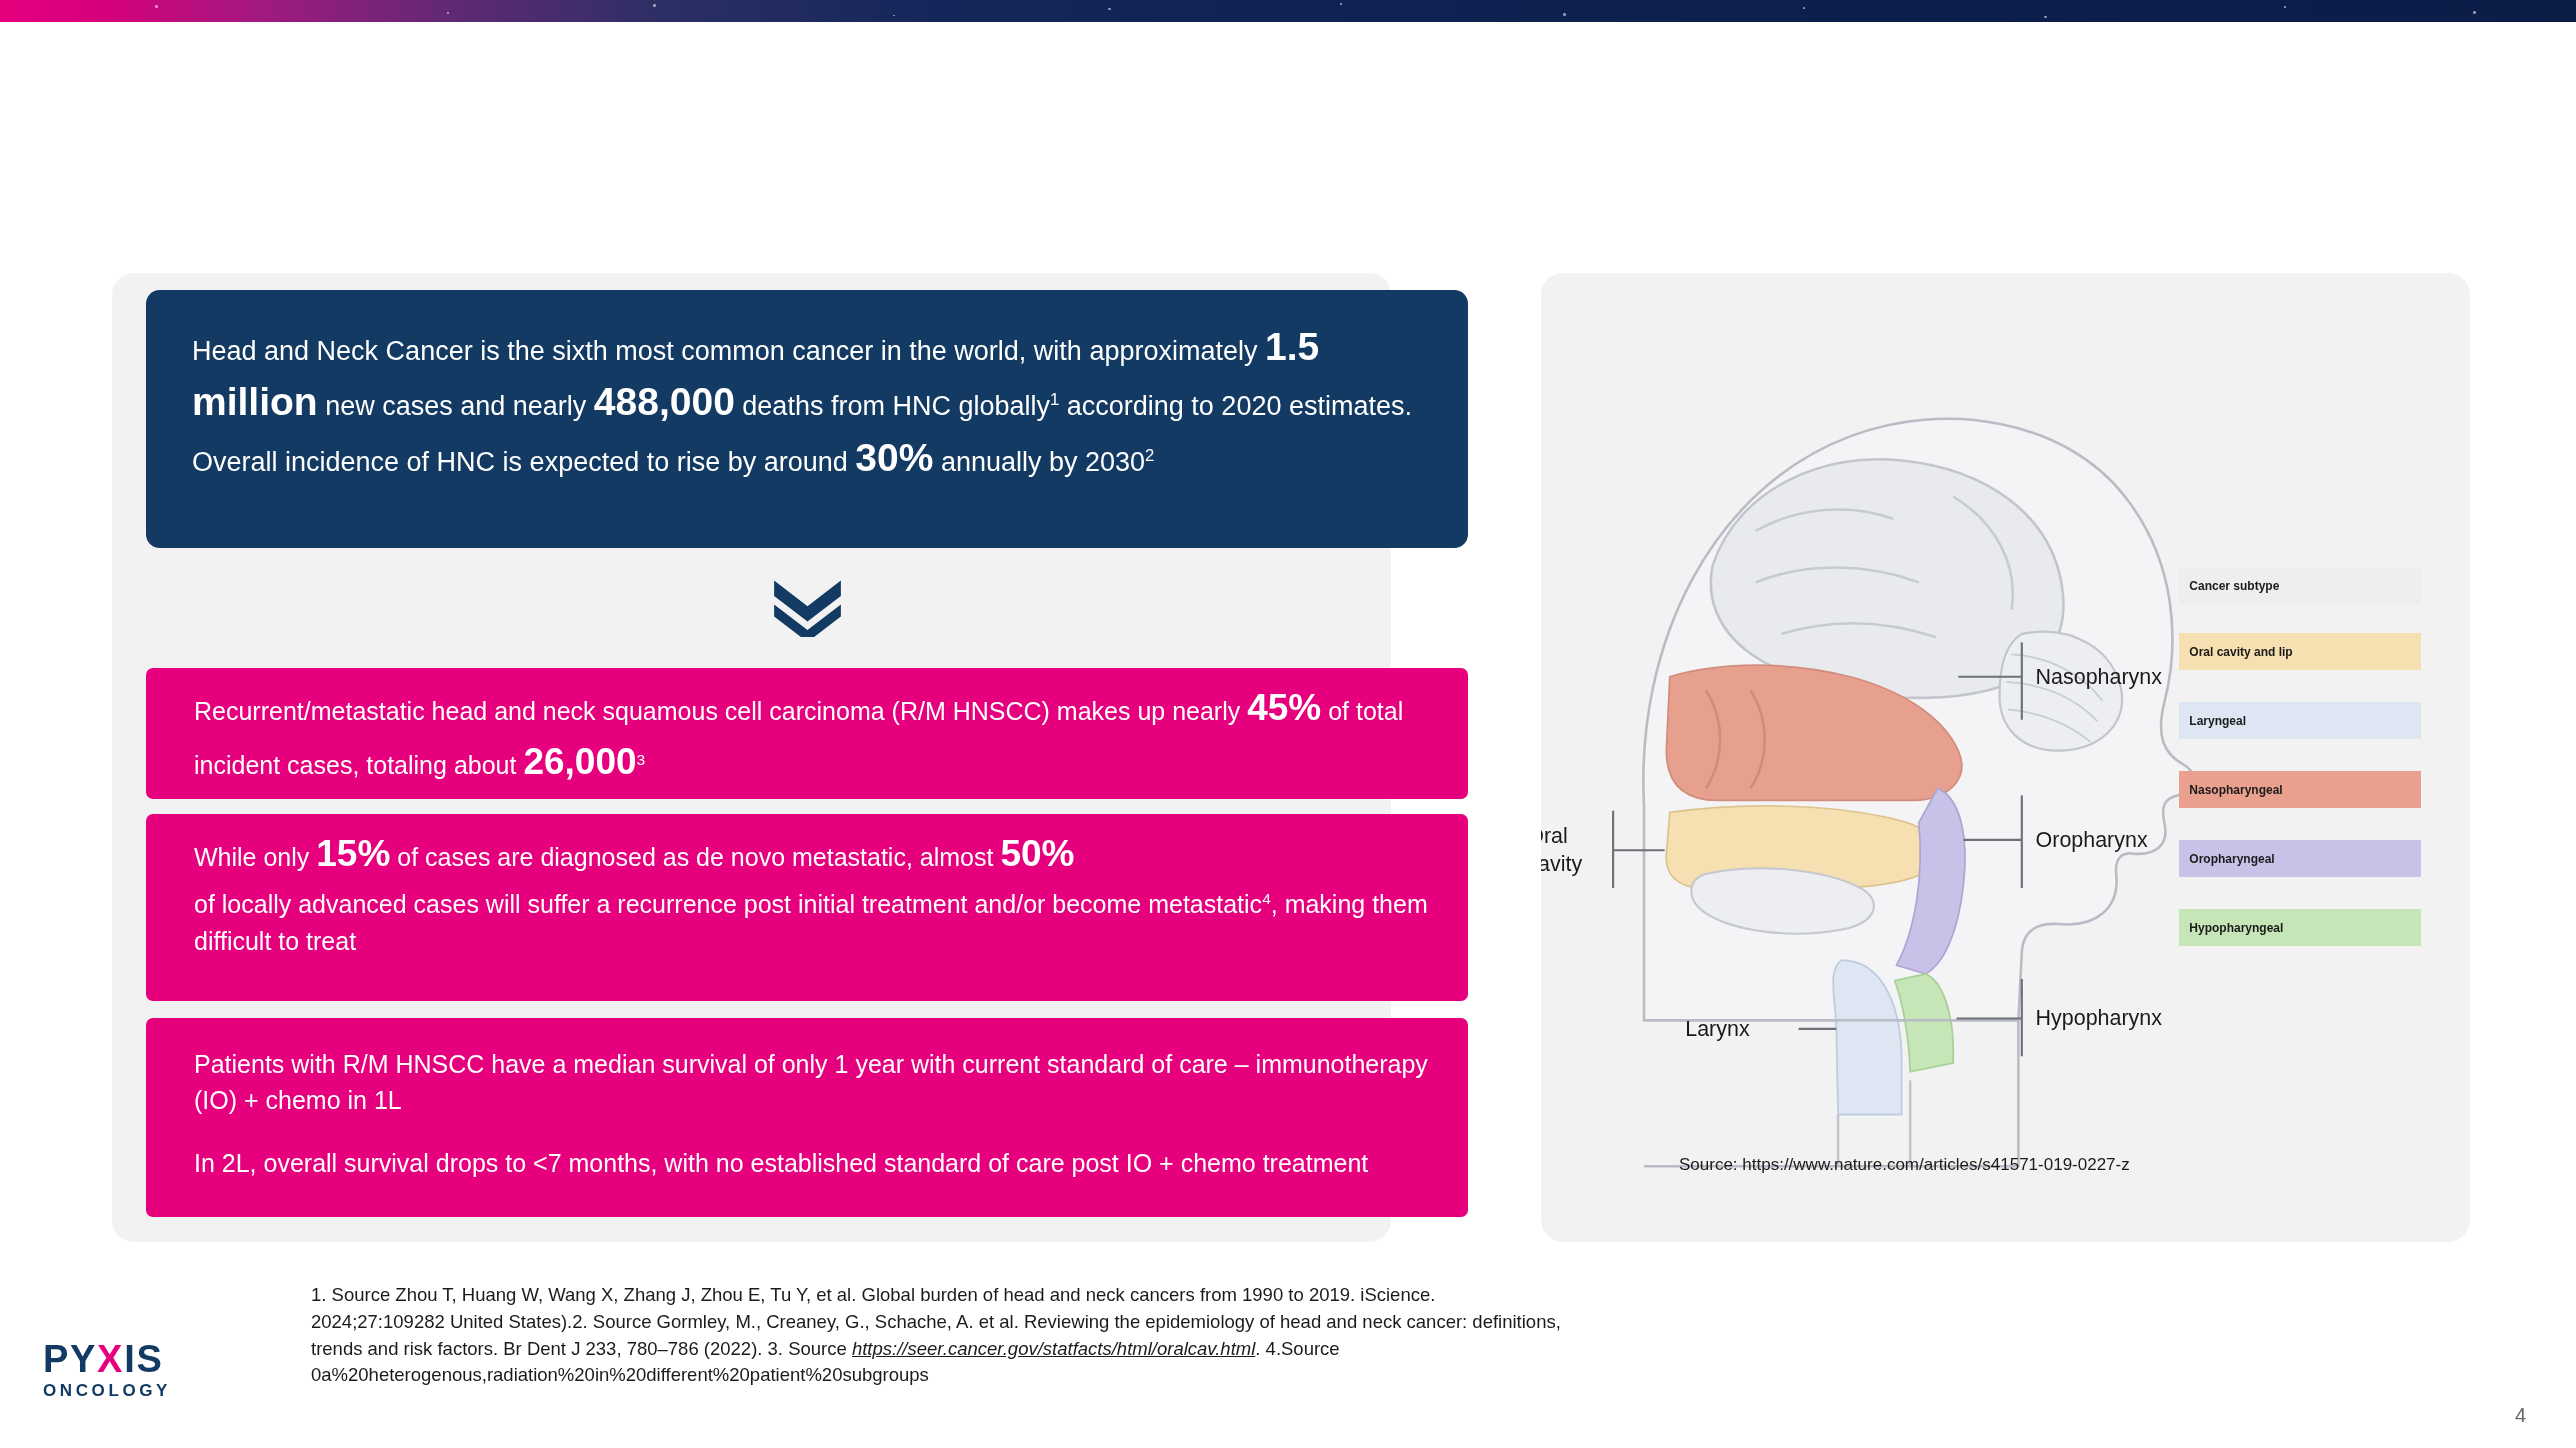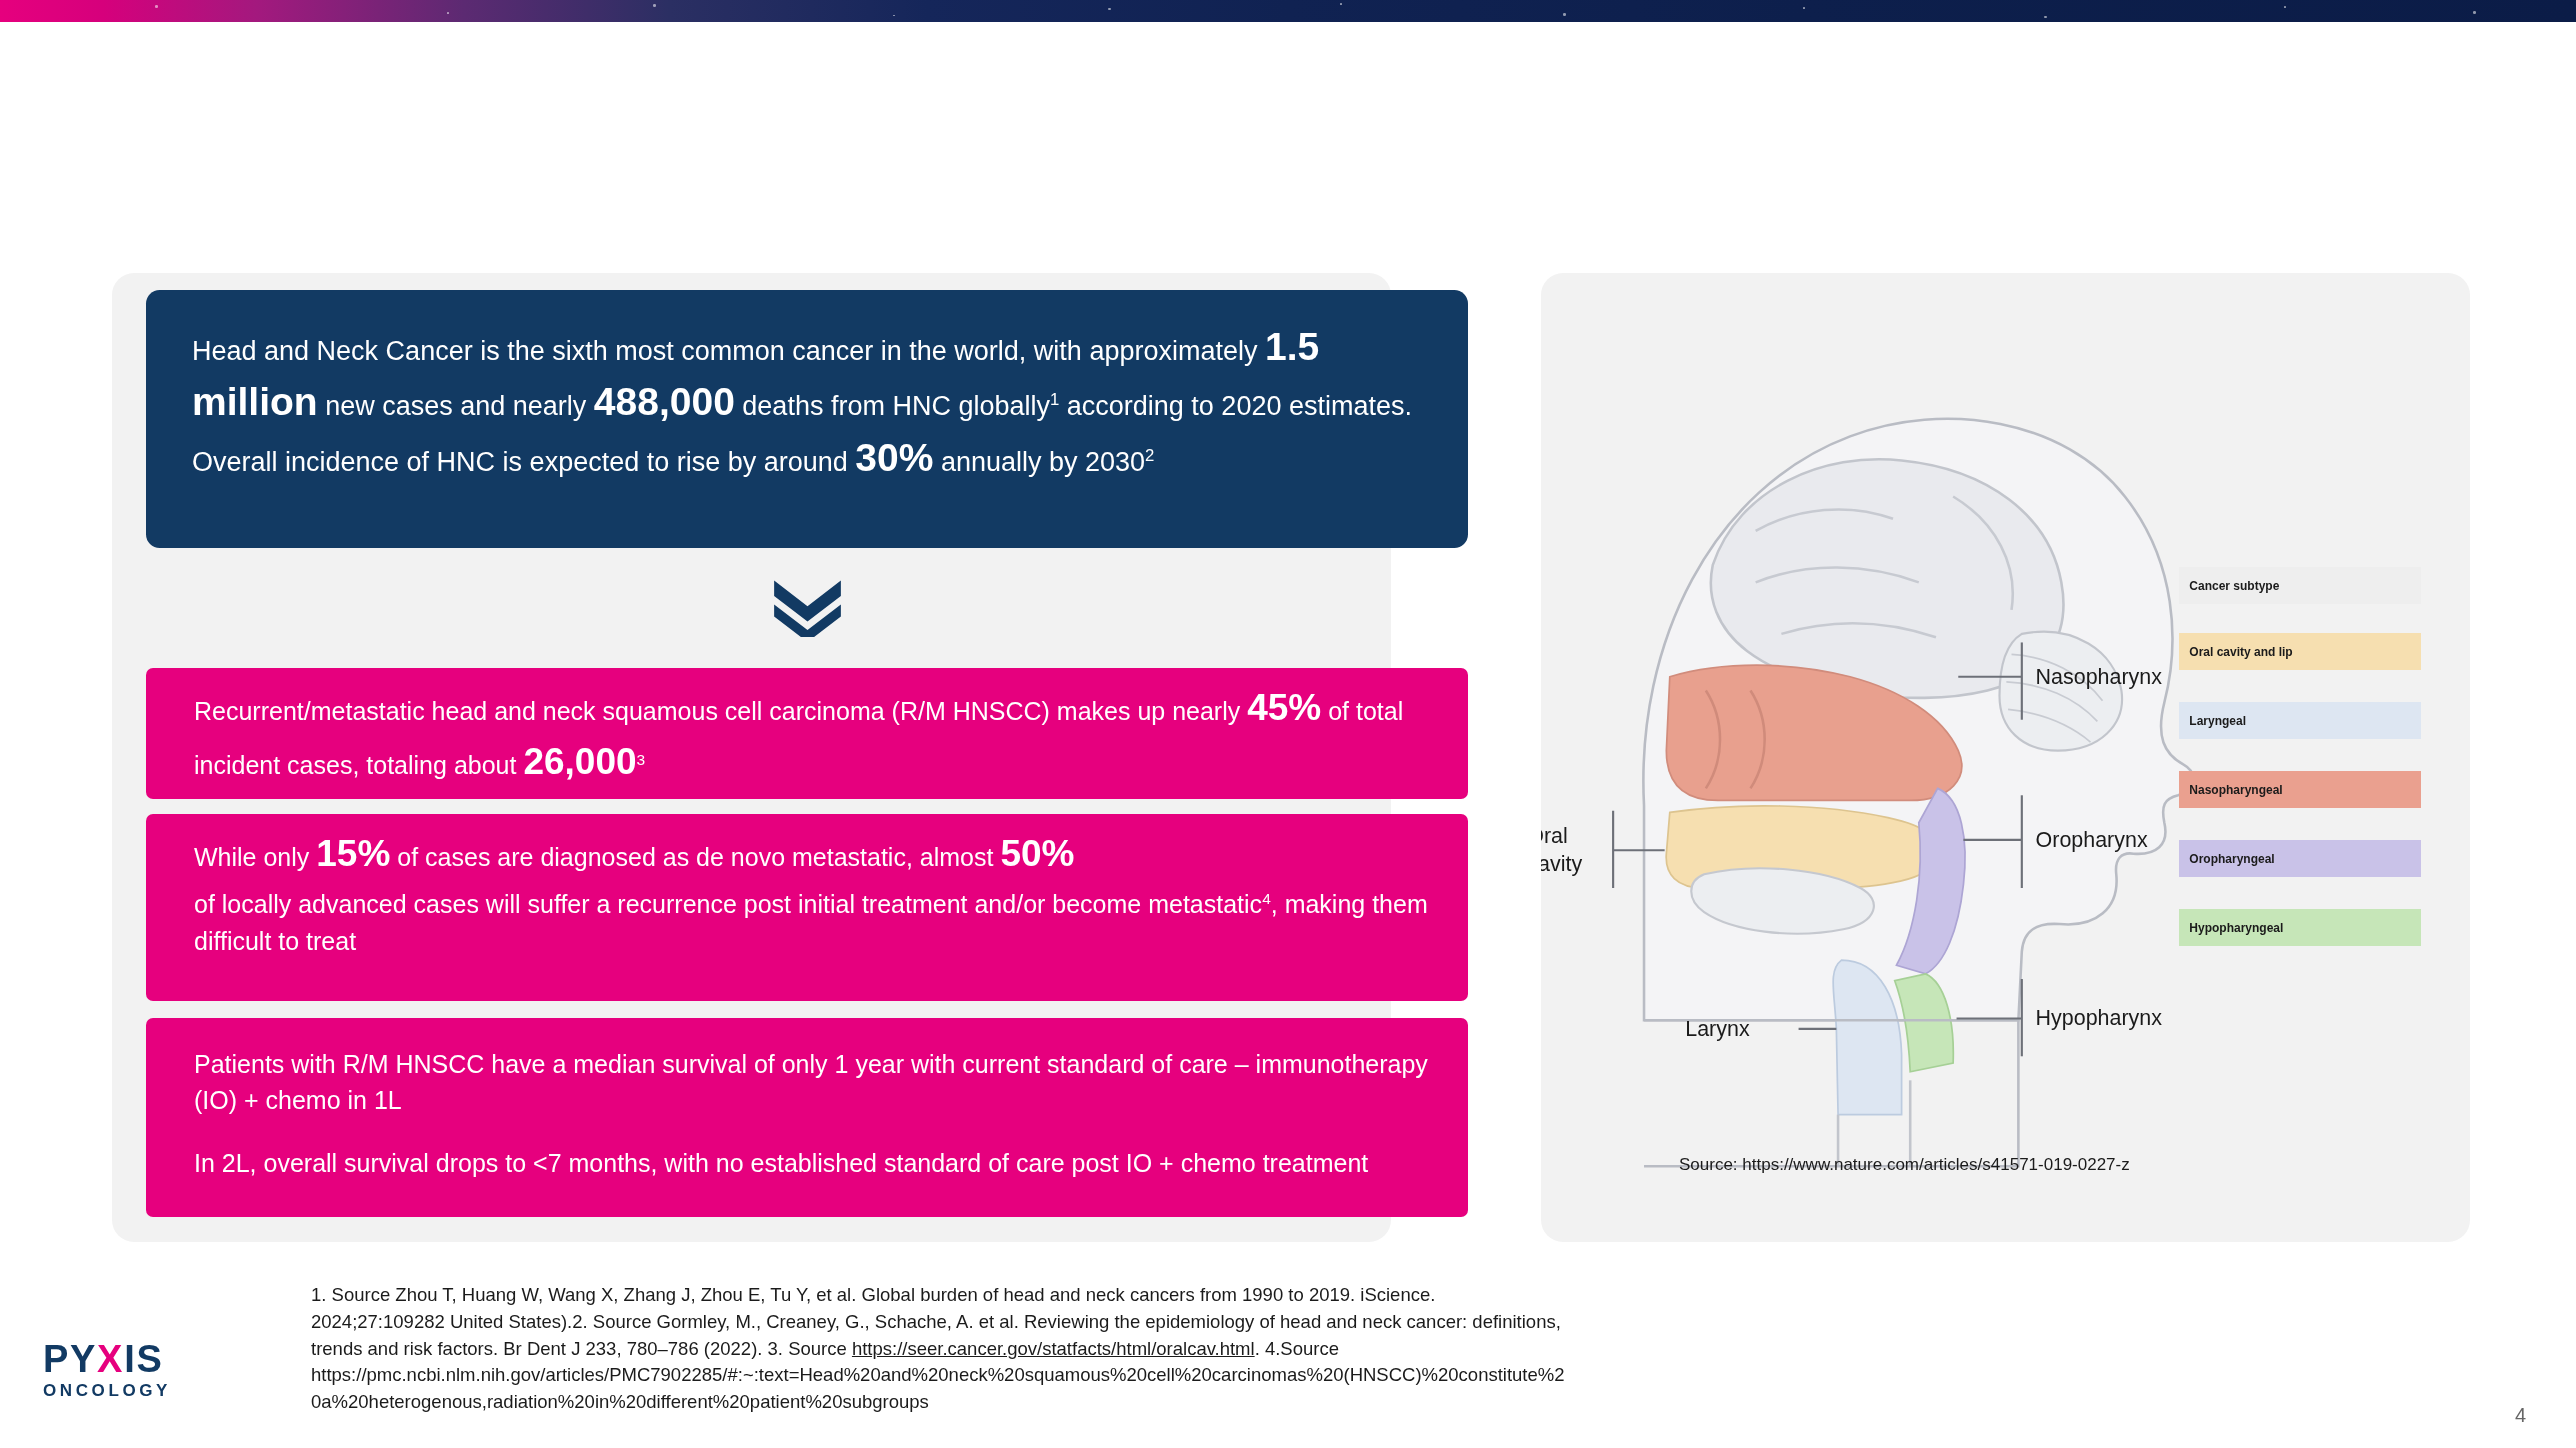--- a/index.html
+++ b/index.html
@@ -154,21 +154,21 @@
   
   .footnotes {
     position: absolute;
     left: 311px;
     top: 1282px;
     width: 1717px;
     font-size: 18.5px;
     line-height: 1.45;
     color: #1b1b1b;
   }
-  .footnotes a { color: #1b1b1b; }
+  .footnotes a { color: #1b1b1b; font-style: italic; }
   
   .logo {
     position: absolute;
     left: 43px;
     top: 1340px;
     width: 206px;
     height: 77px;
     color: #123a63;
   }
   .logo-word {
@@ -333,21 +333,20 @@
   </div>
 
   <div class="source-note">Source: https://www.nature.com/articles/s41571-019-0227-z</div>
 
   <div class="footnotes">
     <div>1. Source Zhou T, Huang W, Wang X, Zhang J, Zhou E, Tu Y, et al. Global burden of head and neck cancers from 1990 to 2019. iScience.</div>
     <div>2024;27:109282 United States).2. Source Gormley, M., Creaney, G., Schache, A. et al. Reviewing the epidemiology of head and neck cancer: definitions,</div>
     <div>
       <span>trends and risk factors. Br Dent J 233, 780–786 (2022). 3. Source </span><a href="#">https://seer.cancer.gov/statfacts/html/oralcav.html</a><span>. 4.Source</span>
     </div>
-    <div>https://pmc.ncbi.nlm.nih.gov/articles/PMC7902285/#:~:text=Head%20and%20neck%20squamous%20cell%20carcinomas%20(HNSCC)%20constitute%2</div>
     <div>0a%20heterogenous,radiation%20in%20different%20patient%20subgroups</div>
   </div>
 
   <div class="logo">
     <div class="logo-word"><span>PY</span><span class="logo-x">X</span><span>IS</span></div>
     <div class="logo-sub">ONCOLOGY</div>
   </div>
 
   <div class="page-num">4</div>
 

